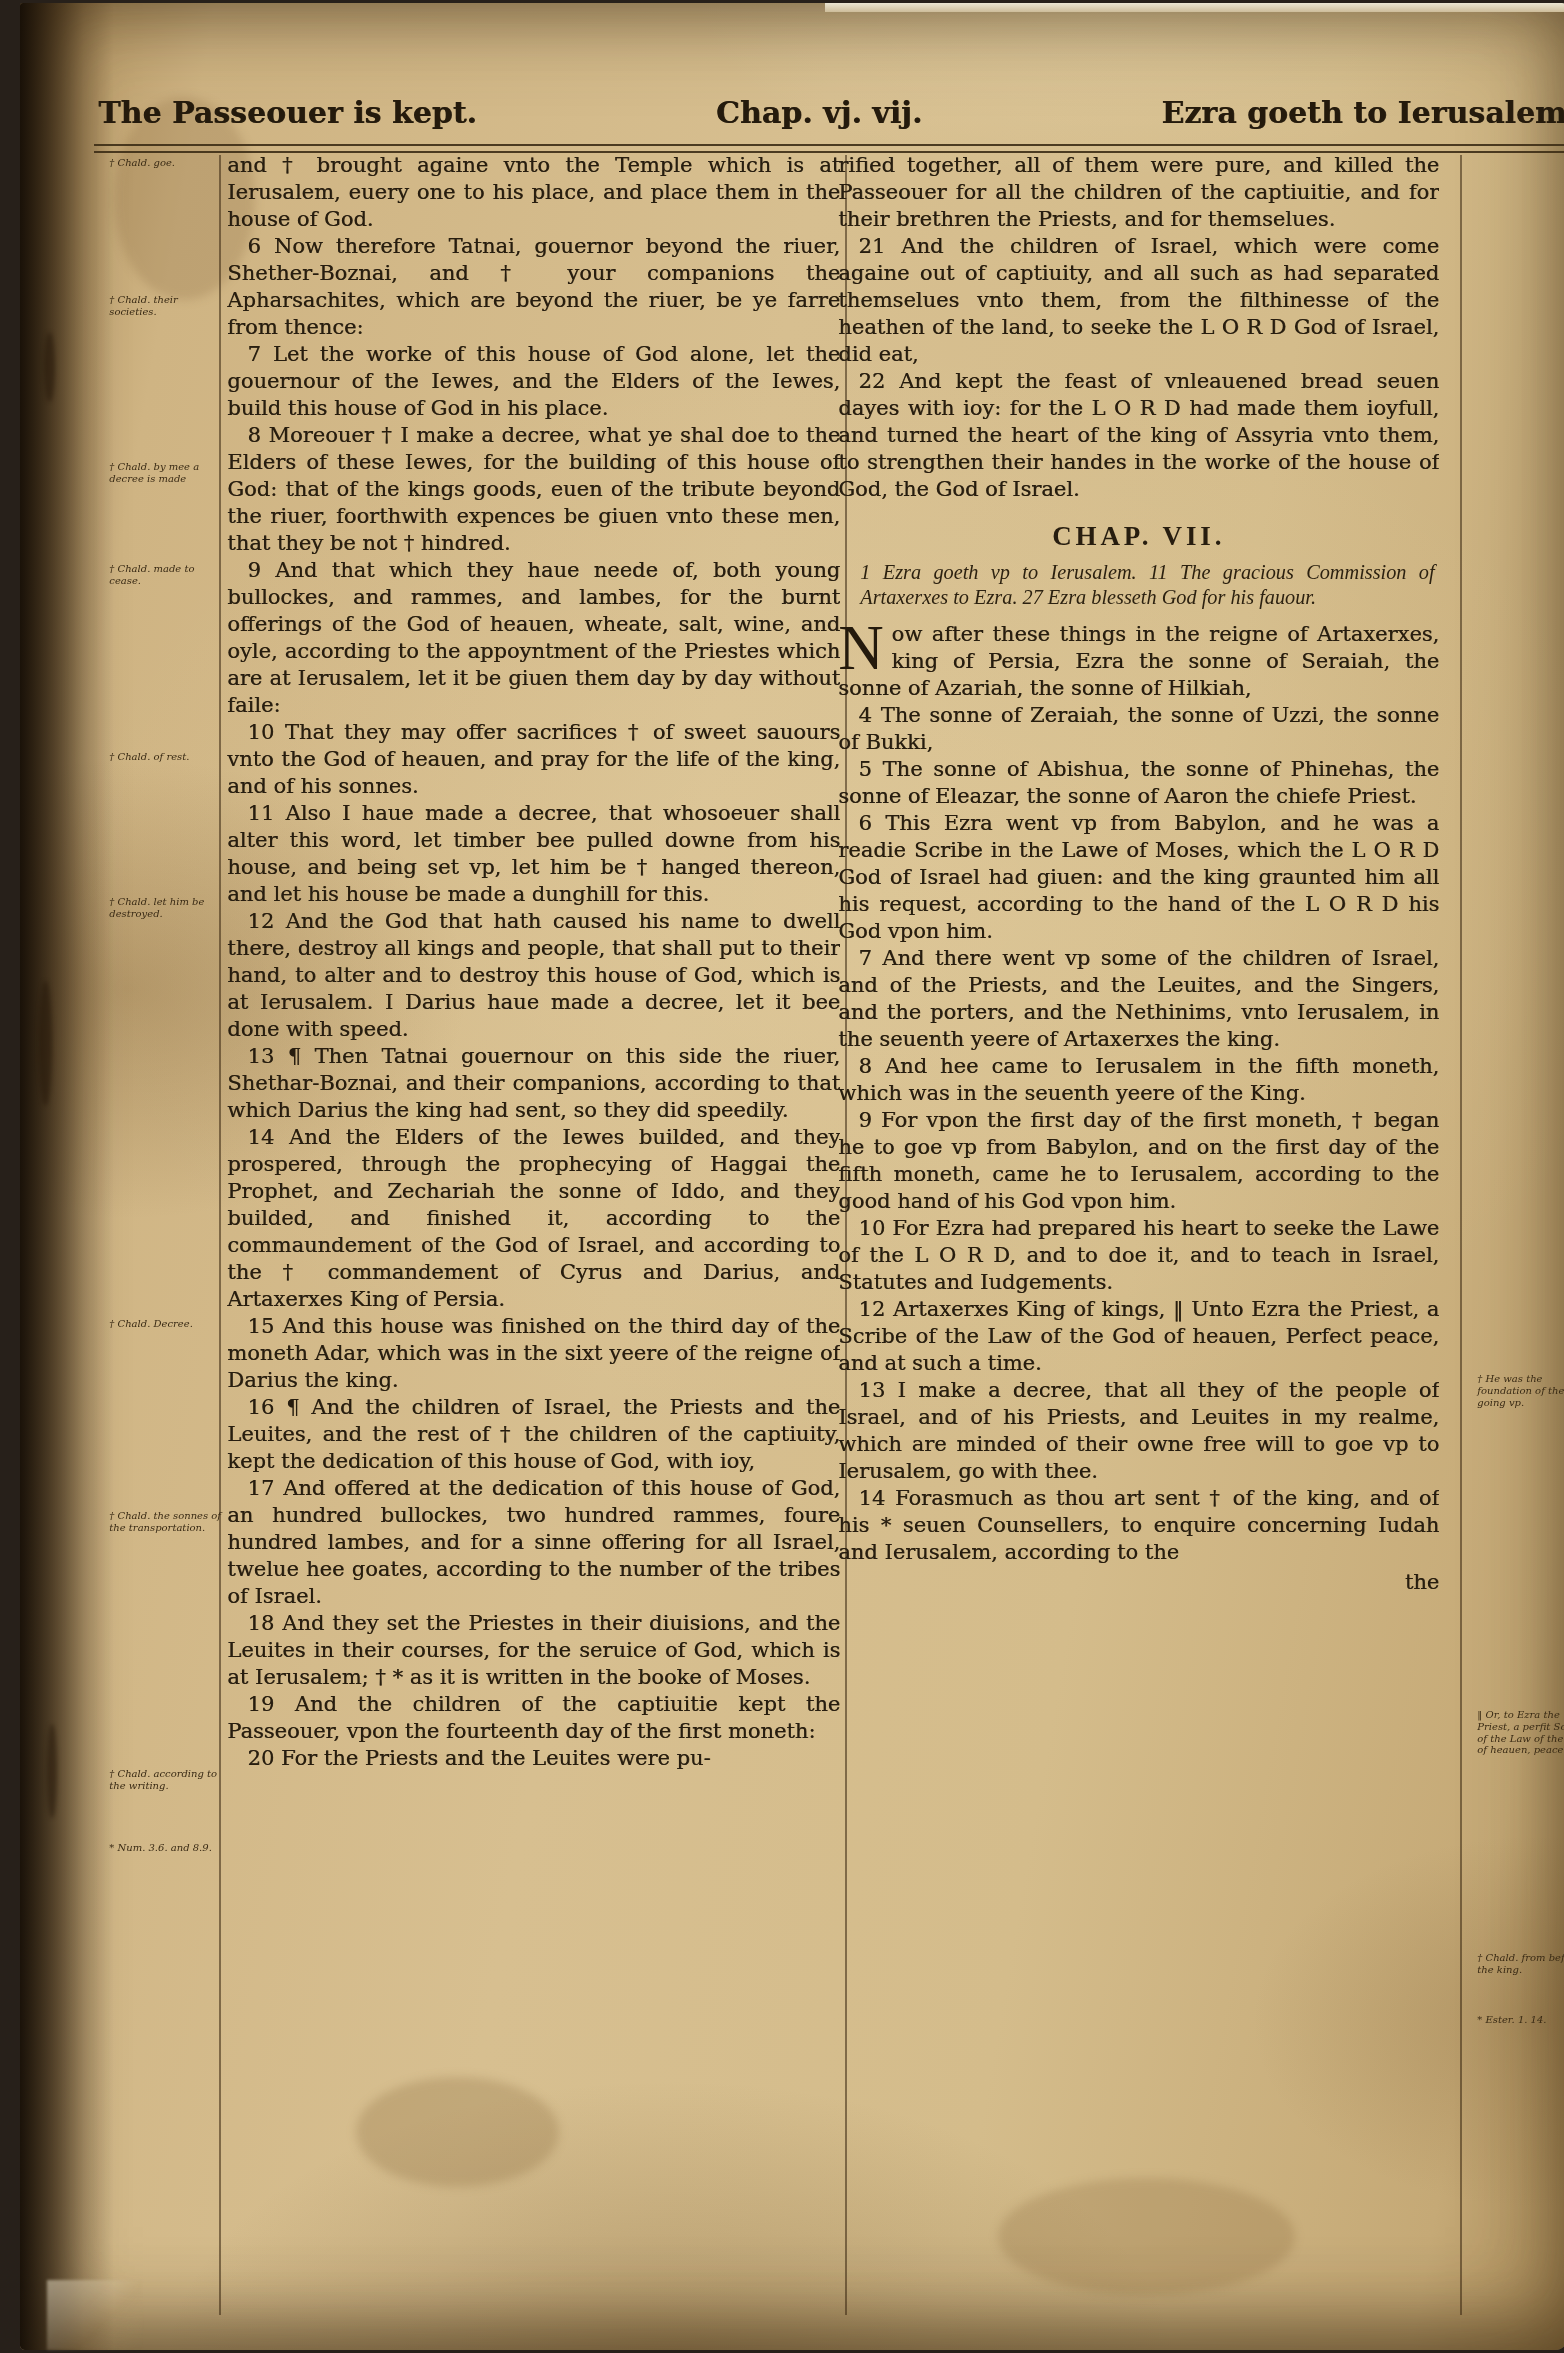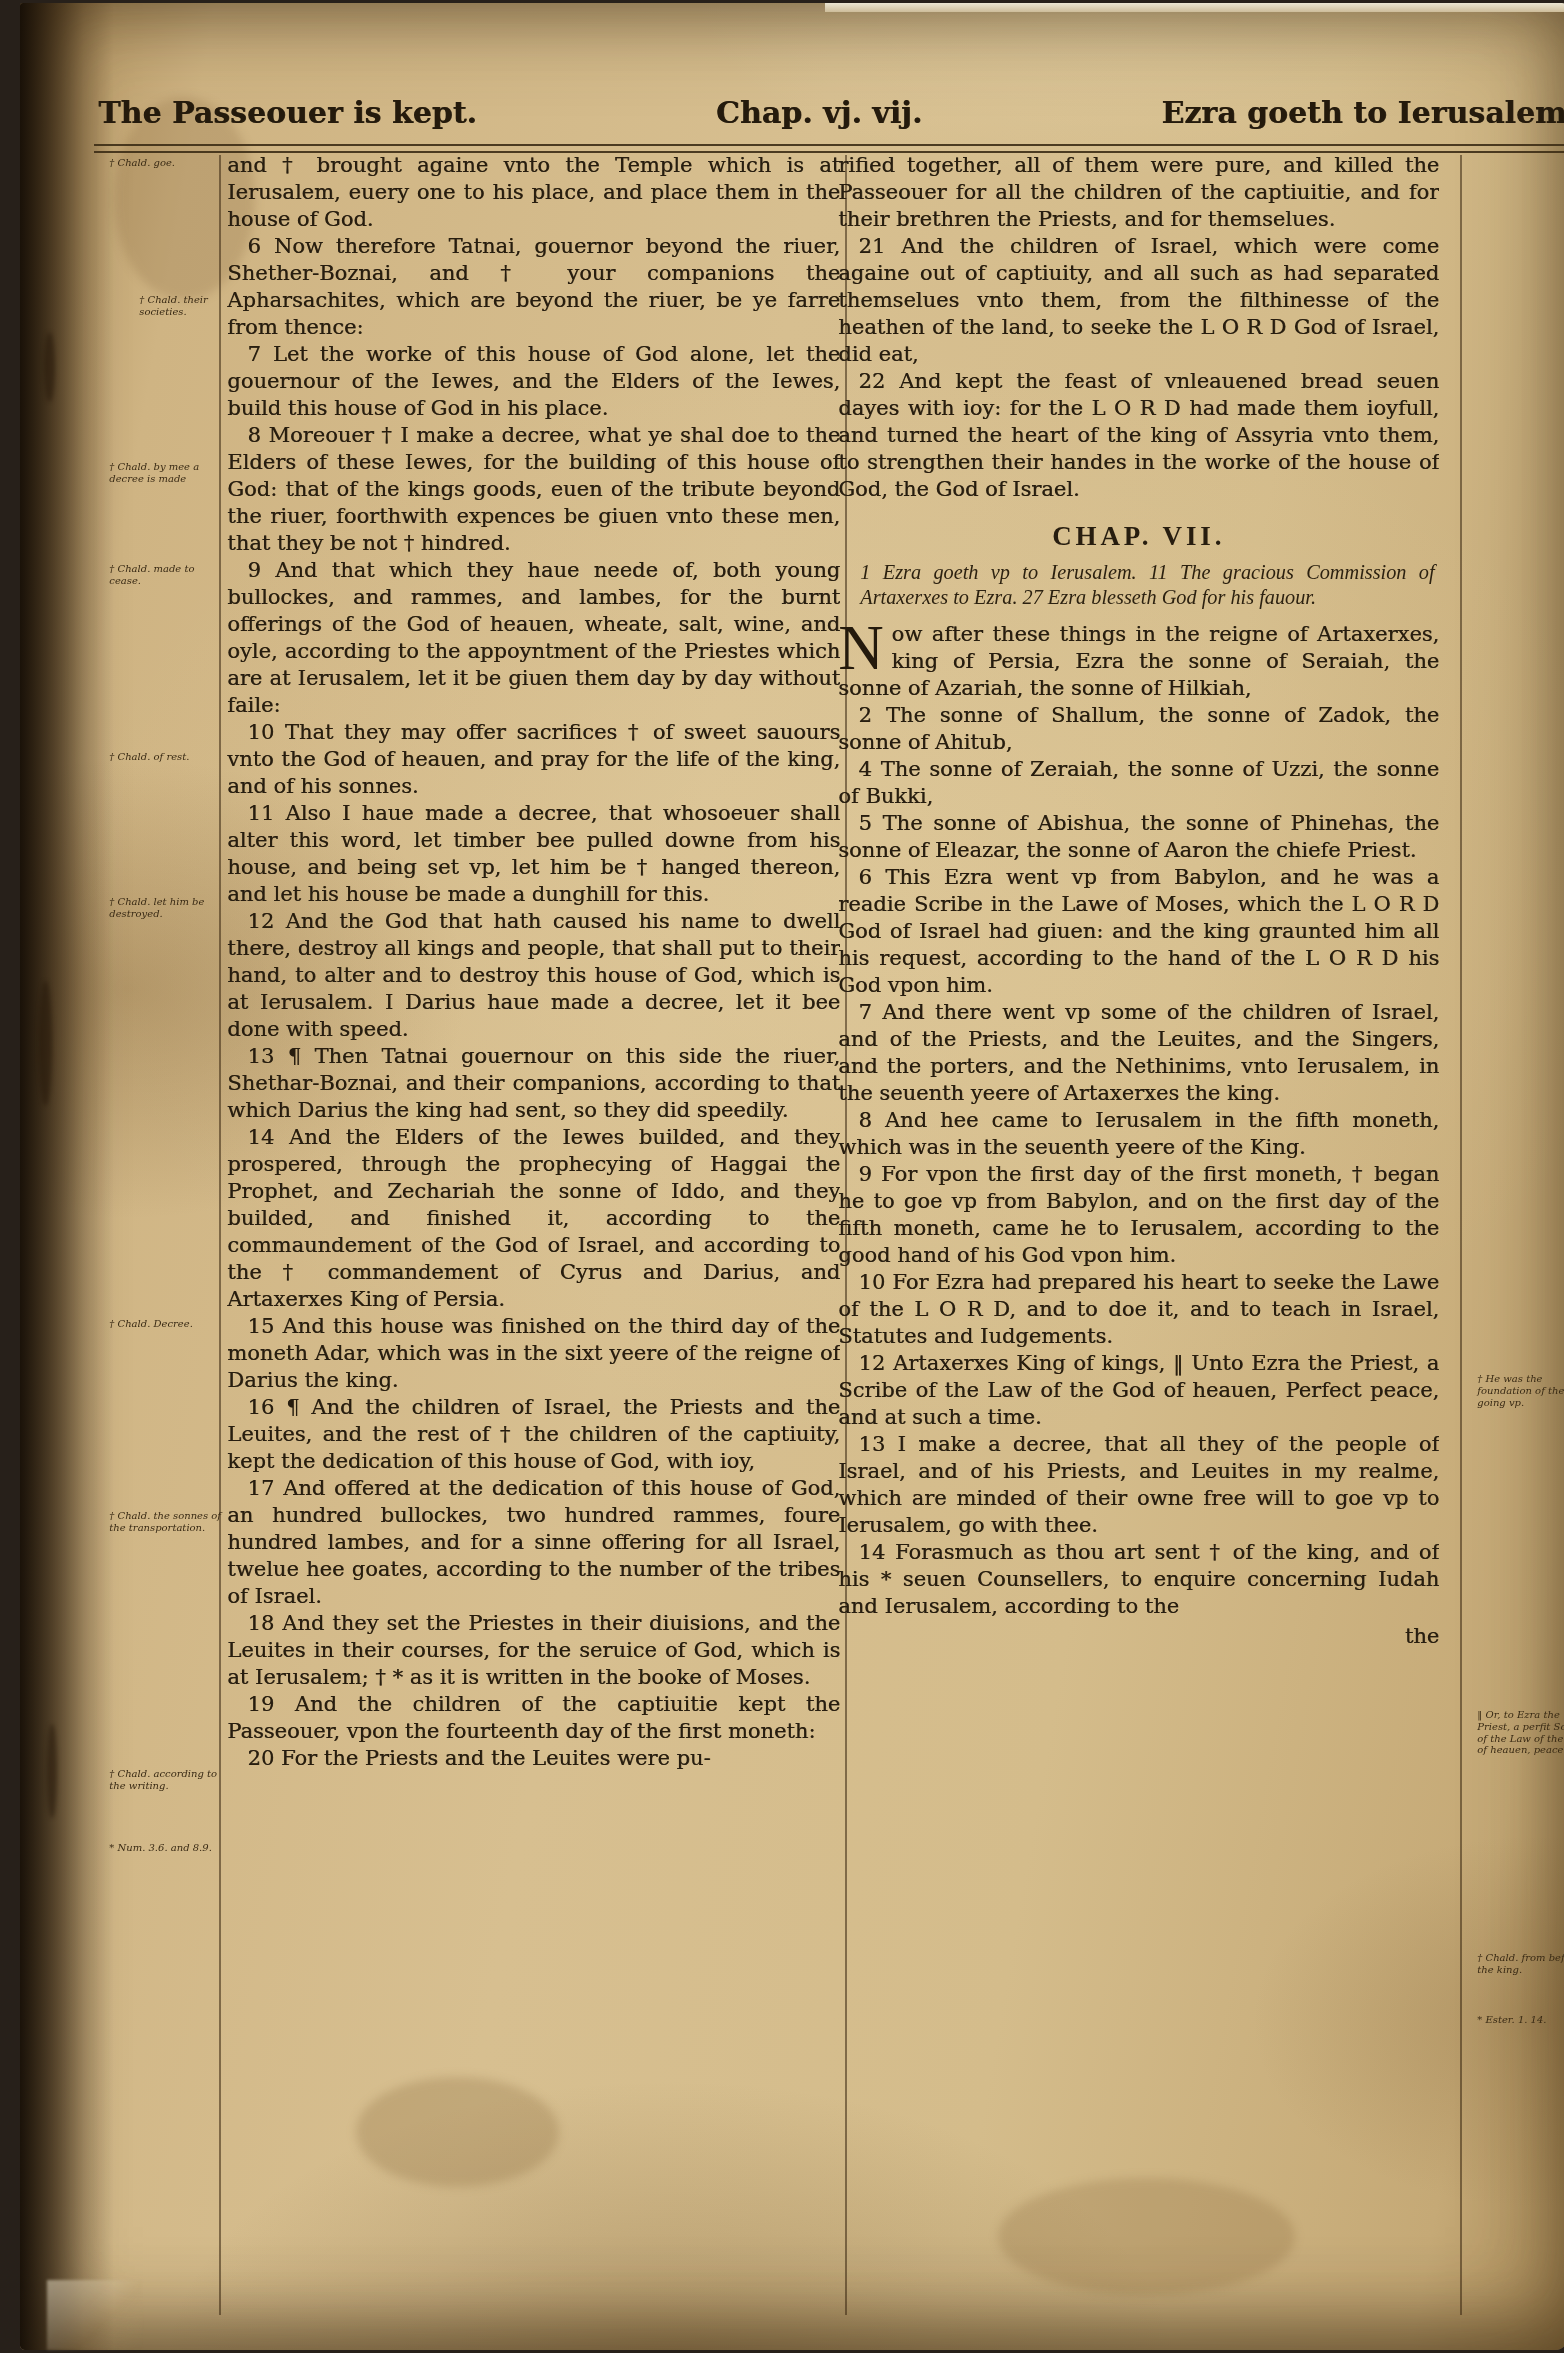--- a/index.html
+++ b/index.html
@@ -124,21 +124,21 @@
     </header>
     <div class="hrule hr1"></div>
     <div class="hrule hr2"></div>
 
     <div class="vrule v1"></div>
     <div class="vrule v2"></div>
     <div class="vrule v3"></div>
 
     <aside class="mcol mleft">
       <div class="mnote" style="top: 4.7px;">† Chald. goe.</div>
-        <div class="mnote" style="top: 142px; margin-left: 30px;">† Chald. their societies.</div>
+        <div class="mnote" style="top: 142px;">† Chald. their societies.</div>
         <div class="mnote" style="top: 309px;">† Chald. by mee a decree is made</div>
         <div class="mnote" style="top: 411px;">† Chald. made to cease.</div>
         <div class="mnote" style="top: 599px;">† Chald. of rest.</div>
         <div class="mnote" style="top: 732px; margin-top: 12px;">† Chald. let him be destroyed.</div>
         <div class="mnote" style="top: 1166px;">† Chald. Decree.</div>
         <div class="mnote" style="top: 1358px;">† Chald. the sonnes of the transportation.</div>
         <div class="mnote" style="top: 1616px;">† Chald. according to the writing.</div>
         <div class="mnote" style="top: 1690px;">* Num. 3.6. and 8.9.</div>
     </aside>
 
@@ -161,21 +161,20 @@
         <p class="vp">20 For the Priests and the Leuites were pu-</p>
     </section>
 
     <section class="tcol tright">
       <p class="vp cont">rified together, all of them were pure, and killed the Passeouer for all the children of the captiuitie, and for their brethren the Priests, and for themselues.</p>
         <p class="vp">21 And the children of Israel, which were come againe out of captiuity, and all such as had separated themselues vnto them, from the filthinesse of the heathen of the land, to seeke the L O R D God of Israel, did eat,</p>
         <p class="vp">22 And kept the feast of vnleauened bread seuen dayes with ioy: for the L O R D had made them ioyfull, and turned the heart of the king of Assyria vnto them, to strengthen their handes in the worke of the house of God, the God of Israel.</p>
         <p class="vp chap-head">CHAP. VII.</p>
         <p class="vp chap-sum">1 Ezra goeth vp to Ierusalem. 11 The gracious Commission of Artaxerxes to Ezra. 27 Ezra blesseth God for his fauour.</p>
         <p class="vp dropv"><span class="dropcap">N</span>ow after these things in the reigne of Artaxerxes, king of Persia, Ezra the sonne of Seraiah, the sonne of Azariah, the sonne of Hilkiah,</p>
-        <p class="vp">2 The sonne of Shallum, the sonne of Zadok, the sonne of Ahitub,</p>
         <p class="vp">4 The sonne of Zeraiah, the sonne of Uzzi, the sonne of Bukki,</p>
         <p class="vp">5 The sonne of Abishua, the sonne of Phinehas, the sonne of Eleazar, the sonne of Aaron the chiefe Priest.</p>
         <p class="vp">6 This Ezra went vp from Babylon, and he was a readie Scribe in the Lawe of Moses, which the L O R D God of Israel had giuen: and the king graunted him all his request, according to the hand of the L O R D his God vpon him.</p>
         <p class="vp">7 And there went vp some of the children of Israel, and of the Priests, and the Leuites, and the Singers, and the porters, and the Nethinims, vnto Ierusalem, in the seuenth yeere of Artaxerxes the king.</p>
         <p class="vp">8 And hee came to Ierusalem in the fifth moneth, which was in the seuenth yeere of the King.</p>
         <p class="vp">9 For vpon the first day of the first moneth, † began he to goe vp from Babylon, and on the first day of the fifth moneth, came he to Ierusalem, according to the good hand of his God vpon him.</p>
         <p class="vp">10 For Ezra had prepared his heart to seeke the Lawe of the L O R D, and to doe it, and to teach in Israel, Statutes and Iudgements.</p>
         <p class="vp">12 Artaxerxes King of kings, ‖ Unto Ezra the Priest, a Scribe of the Law of the God of heauen, Perfect peace, and at such a time.</p>
         <p class="vp">13 I make a decree, that all they of the people of Israel, and of his Priests, and Leuites in my realme, which are minded of their owne free will to goe vp to Ierusalem, go with thee.</p>
         <p class="vp">14 Forasmuch as thou art sent † of the king, and of his * seuen Counsellers, to enquire concerning Iudah and Ierusalem, according to the</p>

